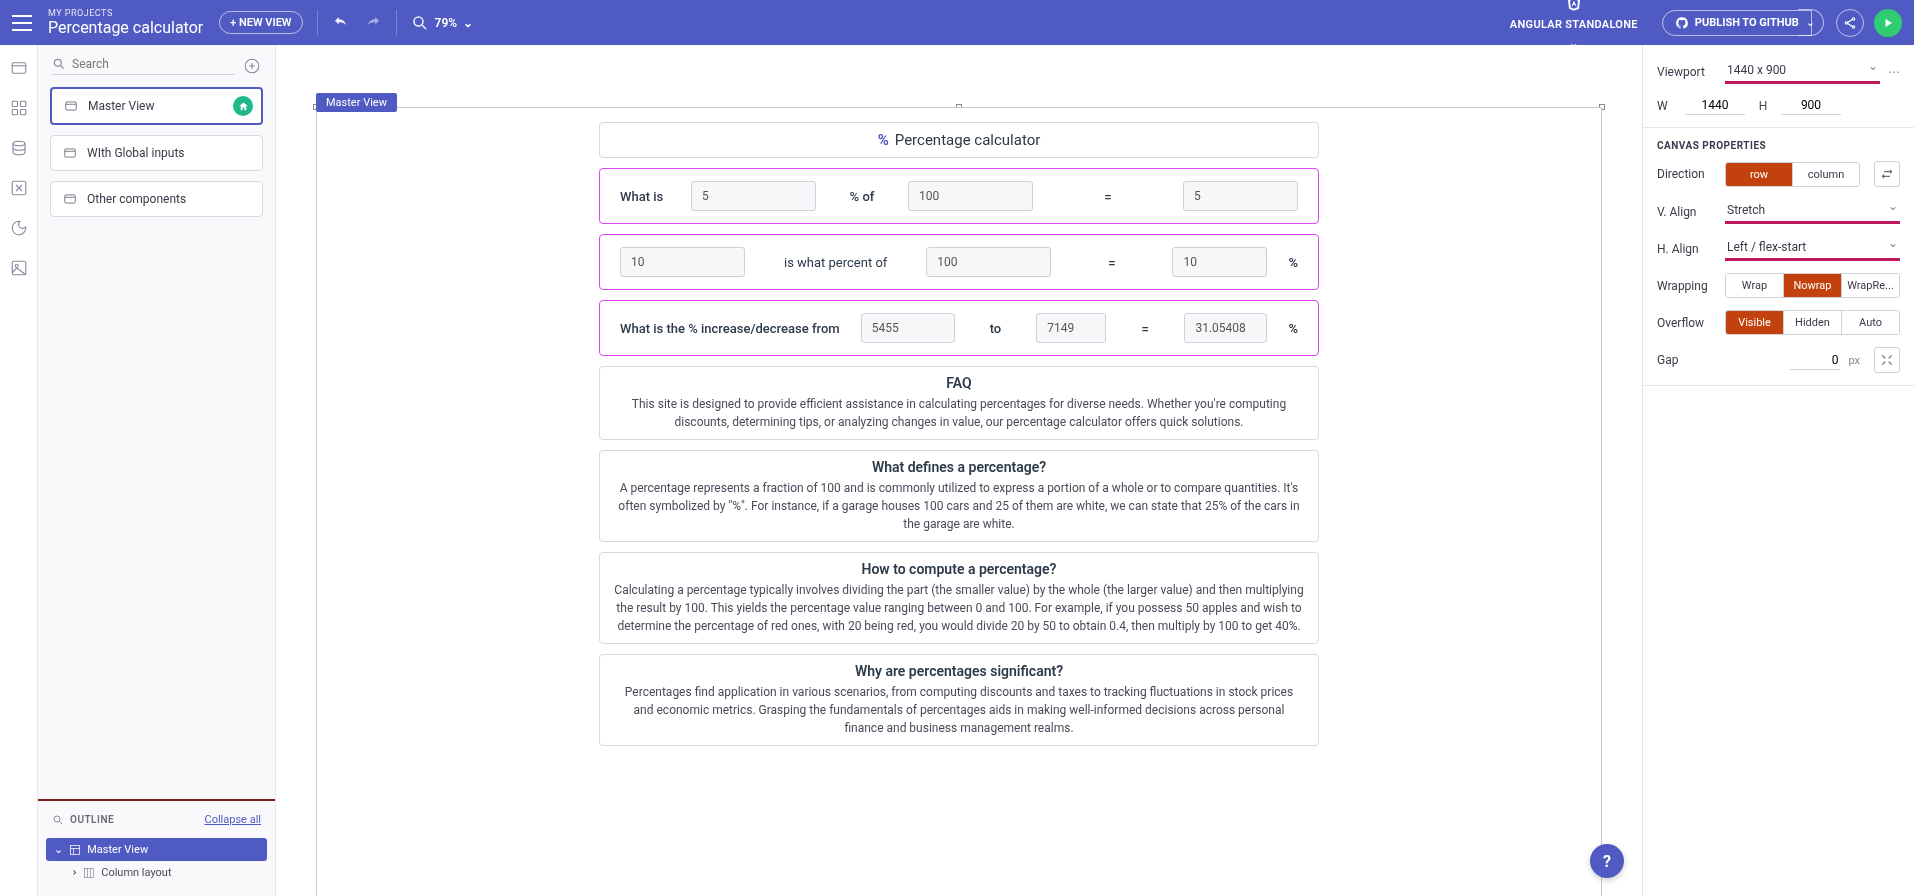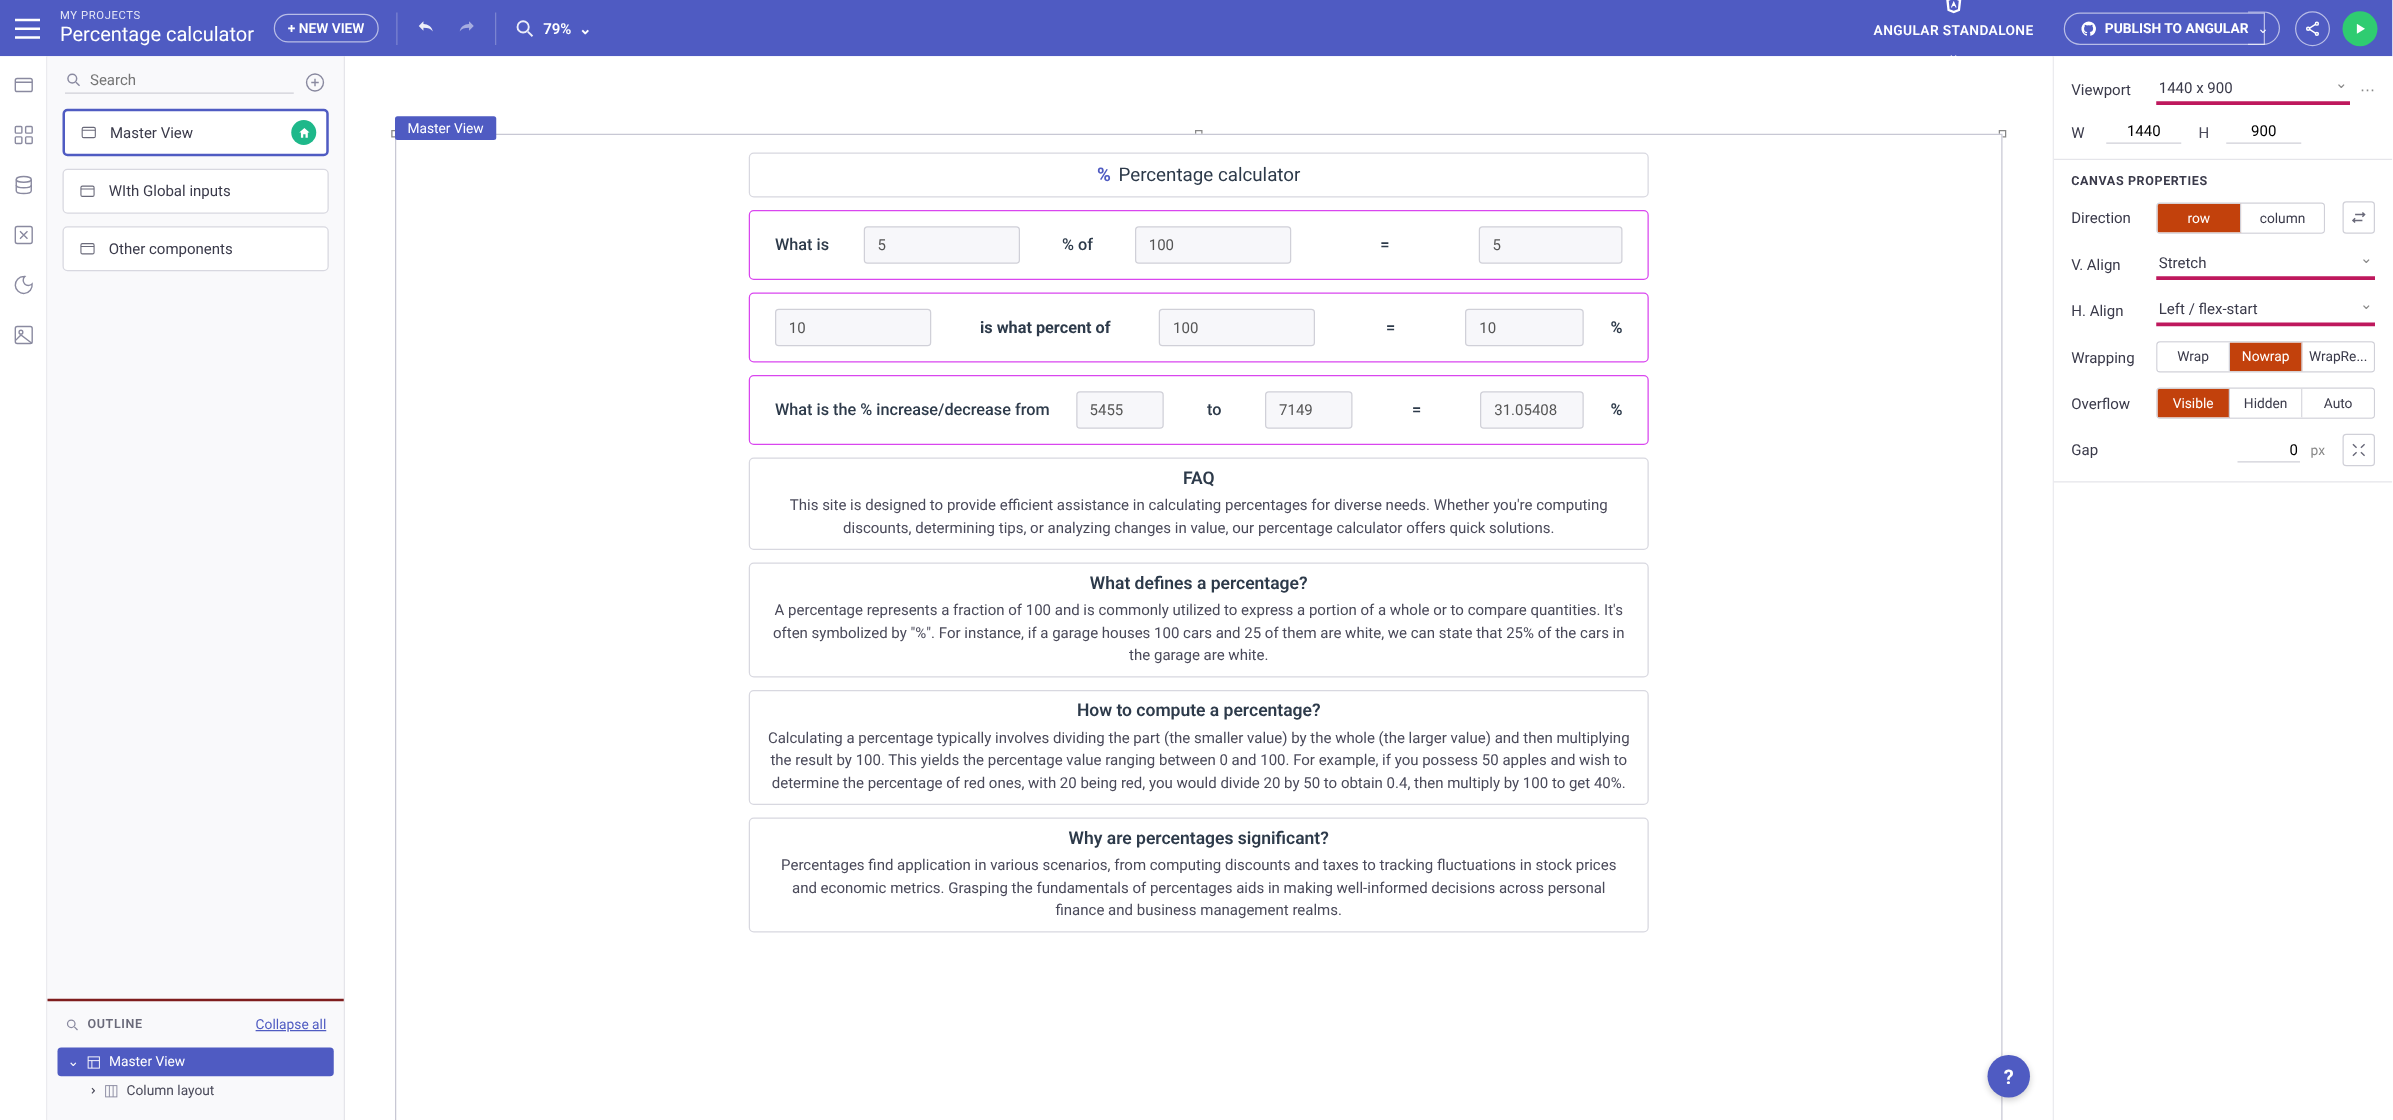--- a/index.html
+++ b/index.html
@@ -126,21 +126,21 @@
       </svg>
     <span>ANGULAR STANDALONE</span>
     <span>⌄</span>
   </div>
   <div style="width:24px"></div>
   <div style="display:flex;align-items:center;">
     <button class="publish-btn" style="border-radius:14px 0 0 14px;">
       <svg width="14" height="14" viewBox="0 0 24 24">
           <path fill="#fff" d="M12 2a10 10 0 0 0-3.2 19.5c.5 0 .7-.2.7-.5v-1.8c-2.8.6-3.4-1.3-3.4-1.3-.4-1-1-1.3-1-1.3-.9-.6 0-.6 0-.6 1 0 1.5 1 1.5 1 .9 1.5 2.3 1 2.9.8 0-.6.3-1 .6-1.3-2.2-.2-4.5-1-4.5-4.9 0-1 .4-2 1-2.6 0-.3-.4-1.3 0-2.6 0 0 .8-.3 2.7 1a9 9 0 0 1 5 0c1.9-1.3 2.7-1 2.7-1 .5 1.3 0 2.3 0 2.6.6.7 1 1.5 1 2.6 0 3.8-2.3 4.6-4.6 4.9.4.3.7 1 .7 1.9v2.7c0 .3.2.6.7.5A10 10 0 0 0 12 2z"></path>
         </svg>
-      <span>PUBLISH TO ANGULAR</span>
+      <span>PUBLISH TO GITHUB</span>
     </button>
     <div class="publish-dd">
         <span style="color:#fff;font-size:11px;">⌄</span>
       </div>
   </div>
   <div style="width:12px"></div>
   <div class="round-icon">
     <svg width="14" height="14" viewBox="0 0 24 24" fill="none" stroke="#fff" stroke-width="2">
         <circle cx="18" cy="5" r="2"></circle>
         <circle cx="6" cy="12" r="2"></circle>
@@ -280,30 +280,30 @@
           <span class="label" style="width:50px">What is</span>
           <input class="calc-input" style="width: 125px;" value="5">
           <span class="label" style="width:50px;text-align:center">% of</span>
           <input class="calc-input" style="width: 125px;" value="100">
           <span class="eq" style="flex:1;text-align:center">=</span>
           <input class="calc-input" style="width: 115px;" value="5">
         </div>
 
         <div class="calc-row">
           <input class="calc-input" style="width: 125px;" value="10">
-          <span class="label" style="flex:0 0 auto;padding:0 18px;font-weight:700">is what percent of</span>
+          <span class="label" style="flex:0 0 auto;padding:0 18px;font-weight:400">is what percent of</span>
           <input class="calc-input" style="width: 125px;" value="100">
           <span class="eq" style="flex:1;text-align:center">=</span>
           <input class="calc-input" style="width: 95px;" value="10">
           <span class="pct-suffix">%</span>
         </div>
 
         <div class="calc-row">
           <span class="label">What is the % increase/decrease from</span>
-          <input class="calc-input" style="width: 70px;" value="5455">
+          <input class="calc-input" style="width: 94px;" value="5455">
           <span class="label" style="padding:0 14px">to</span>
           <input class="calc-input" style="width: 70px;" value="7149">
           <span class="eq" style="flex:1;text-align:center">=</span>
           <input class="calc-input" style="width: 83px;" value="31.05408">
           <span class="pct-suffix">%</span>
         </div>
 
 
         <div class="faq-card">
           <h3>FAQ</h3>

